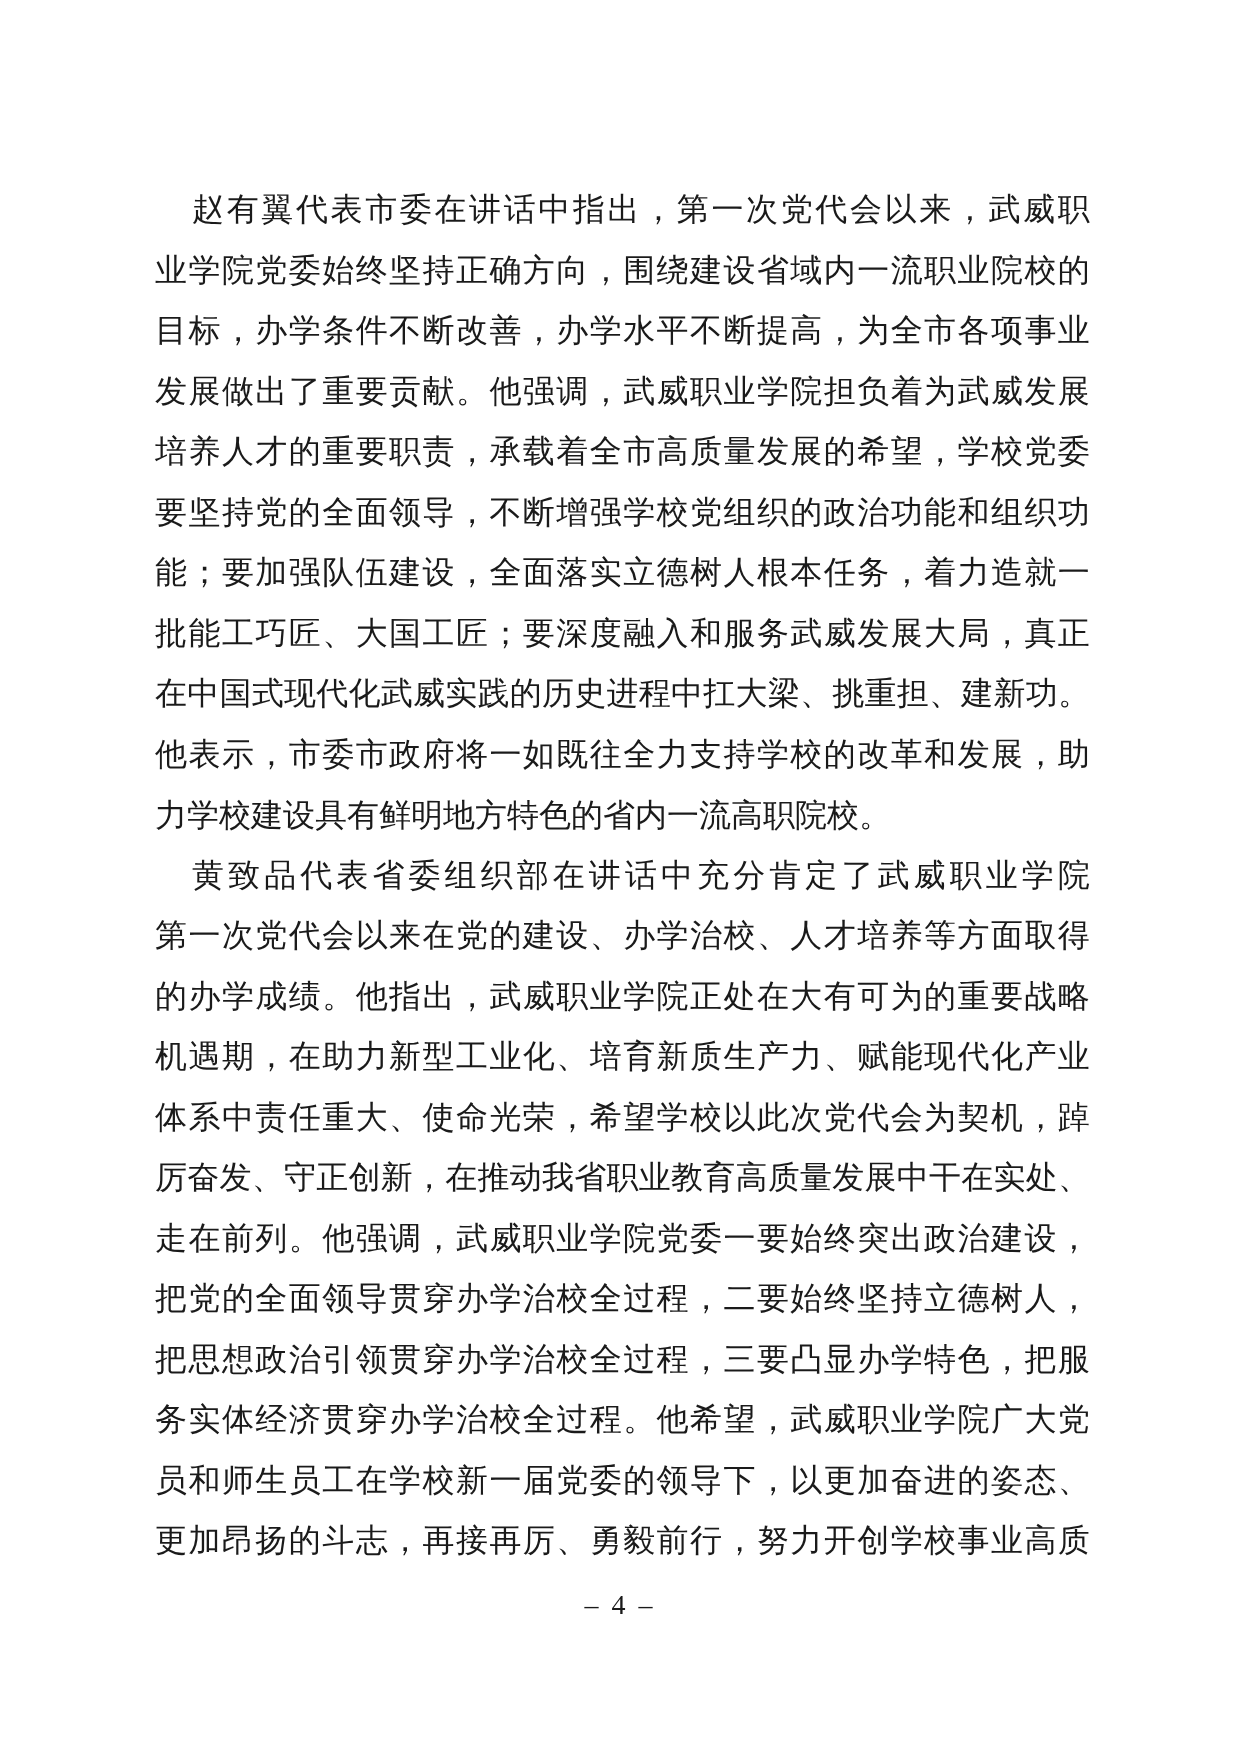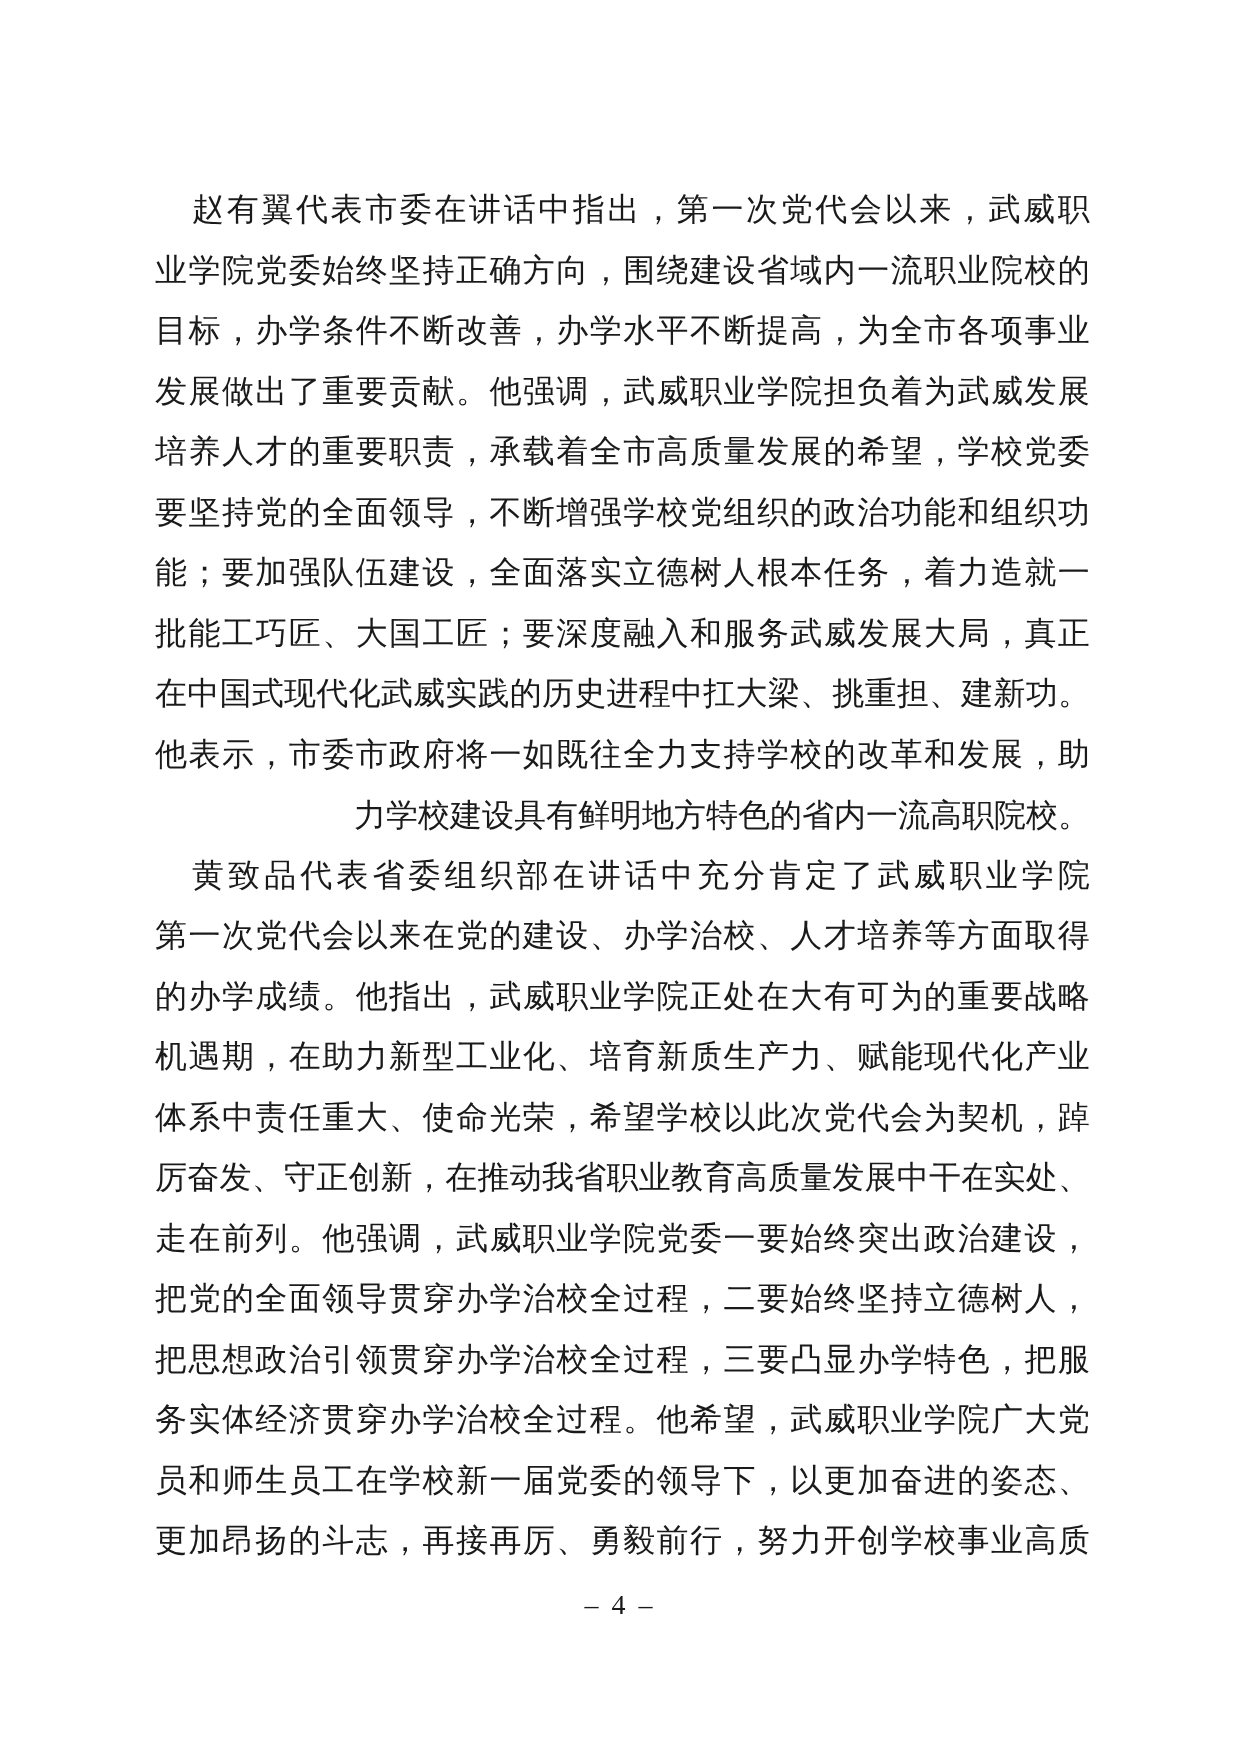--- a/index.html
+++ b/index.html
@@ -25,21 +25,21 @@
     white-space: nowrap;
   }
   
   .line.j {
     display: flex;
     justify-content: space-between;
     align-items: center;
   }
   .line.j span { display: inline-block; }
   
-  .line.plain { line-height: 60.5px; text-align: right; }
+  .line.plain { line-height: 60.5px; }
   
   .line.indent { padding-left: 37px; }
   .footer {
     position: absolute;
     top: 1589px;
     left: 0;
     width: 100%;
     text-align: center;
   }
   .page-number {

